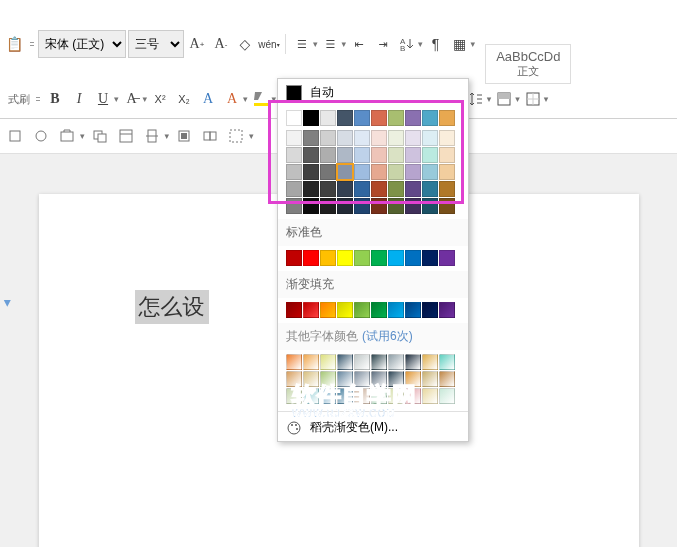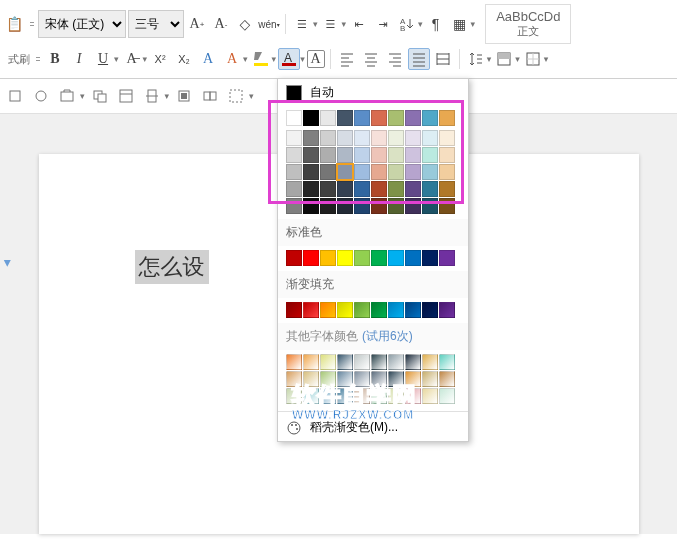--- a/index.html
+++ b/index.html
@@ -10,21 +10,21 @@
 .trunc { width: 24px; overflow: hidden; }
 .grip { width: 6px; display: flex; flex-direction: column; gap: 2px; padding: 4px 0; }
 .grip span { display: block; width: 4px; height: 1px; background: #999; }
 select.font { font-size: 12px; height: 28px; border: 1px solid #ccc; padding: 0 2px; }
 .font-name { width: 88px; }
 .font-size { width: 56px; }
 .tb-btn { width: 22px; height: 22px; display: inline-flex; align-items: center; justify-content: center; font-size: 14px; color: #444; border-radius: 2px; cursor: pointer; }
 .tb-btn.active { background: #d8e4f0; border: 1px solid #8ab4e0; }
 .dd { font-size: 9px; color: #777; margin-left: -2px; }
 .sep { width: 1px; height: 20px; background: #ddd; margin: 0 3px; }
-.style-box { border: 1px solid #ddd; padding: 4px 10px; text-align: center; margin-left: 8px; }
+.style-box { border: 1px solid #ddd; padding: 4px 10px; text-align: center; margin-left: 8px; margin-top: 40px; }
 .style-preview { font-size: 13px; color: #666; }
 .style-name { font-size: 11px; color: #666; }
 .split-label { font-size: 11px; color: #666; text-align: center; padding: 0 4px; }
 
 .secondary-bar { display: flex; align-items: center; gap: 4px; padding: 6px 4px; border-bottom: 1px solid #e0e0e0; }
 
 .doc-area { background: #f0f0f0; height: 420px; padding-top: 40px; display: flex; justify-content: center; }
 .page { background: #fff; width: 600px; height: 380px; box-shadow: 0 1px 4px rgba(0,0,0,0.2); position: relative; }
 .page-icon { position: absolute; left: -56px; top: 100px; color: #6a9ed8; font-size: 14px; }
 .seltext { position: absolute; left: 96px; top: 96px; background: #d0d0d0; font-size: 22px; padding: 2px 4px; color: #333; }
@@ -42,21 +42,21 @@
 .sw { width: 16px; height: 16px; border: 1px solid rgba(0,0,0,0.15); cursor: pointer; }
 .sw.sel { outline: 2px solid #f0a020; outline-offset: -1px; }
 .theme-block { position: relative; }
 .theme-highlight { position: absolute; border: 3px solid #e040d0; pointer-events: none; }
 
 .grad-row { display: flex; gap: 1px; margin-bottom: 1px; }
 .gw { width: 16px; height: 16px; border: 1px solid rgba(0,0,0,0.15); cursor: pointer; }
 
 .watermark { position: absolute; left: 292px; top: 380px; z-index: 200; pointer-events: none; }
 .wm-main { font-size: 24px; font-weight: 900; color: #1a6ec8; -webkit-text-stroke: 1.5px #fff; letter-spacing: 1px; }
-.wm-sub { font-size: 12px; font-weight: 700; color: #1a6ec8; -webkit-text-stroke: 0.8px #fff; letter-spacing: 1px; margin-top: -4px; }
+.wm-sub { font-size: 10px; font-weight: 400; color: #1a6ec8; -webkit-text-stroke: 0.8px #fff; letter-spacing: 1px; margin-top: -4px; }
 
 svg { display: block; }
 </style>
 </head>
 <body>
 
 <div class="ribbon">
   <div class="ribbon-row">
     <div class="trunc">
       <div class="tb-btn">📋</div>

